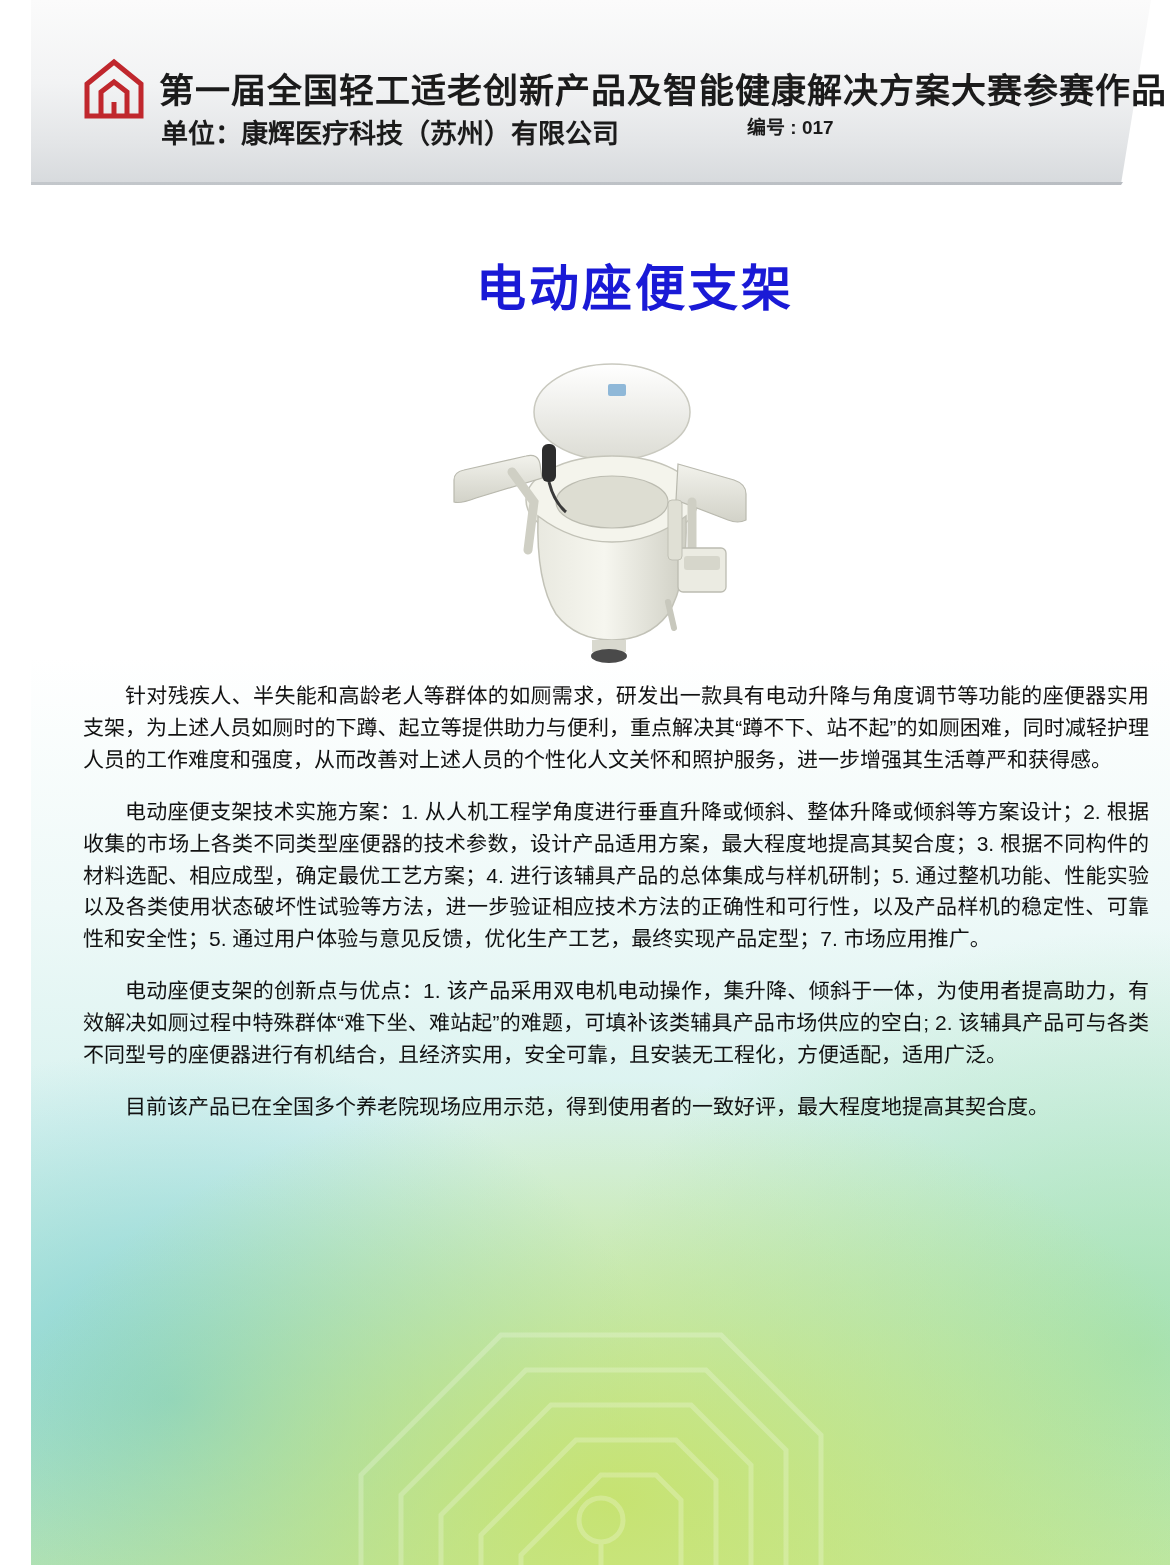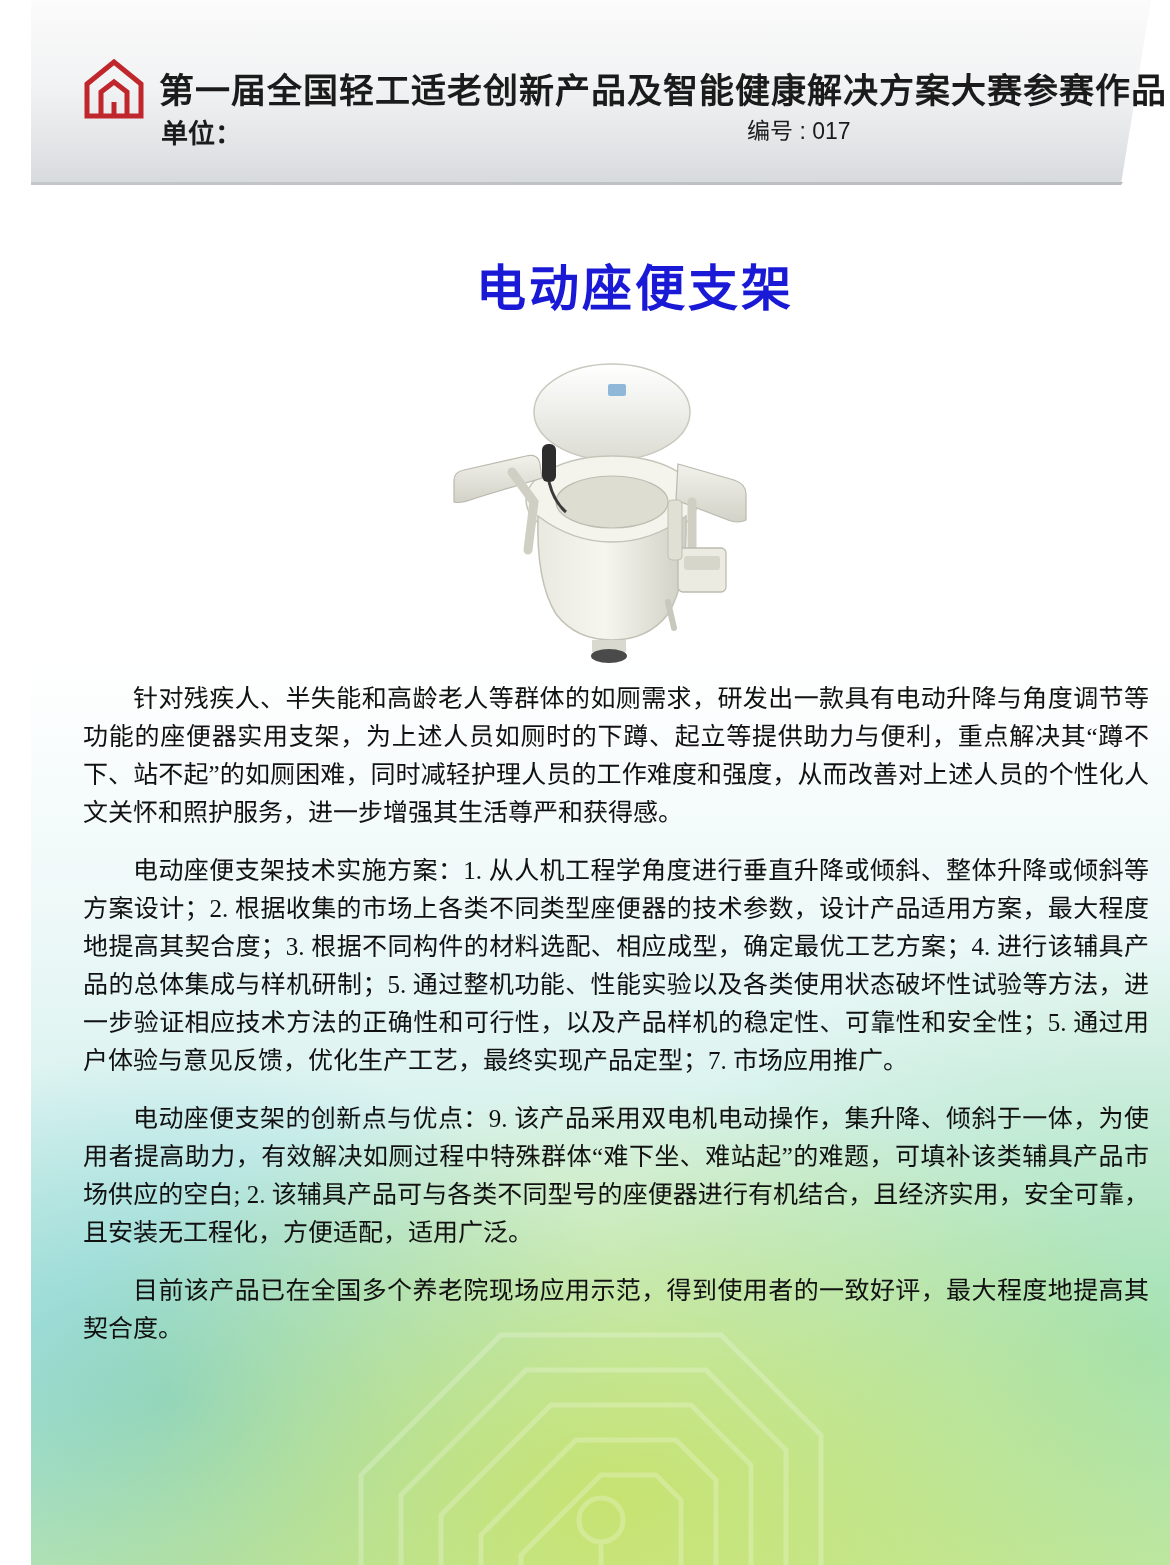--- a/index.html
+++ b/index.html
@@ -101,22 +101,22 @@
     position: absolute;
     left: 80px; top: 0;
     font-size: 27px;
     font-weight: bold;
     color: #1b1b1b;
     white-space: nowrap;
   }
   .code-label {
     position: absolute;
     left: 586px; top: 0;
-    font-size: 23px;
-    font-weight: normal;
+    font-size: 19px;
+    font-weight: bold;
     color: #1b1b1b;
     white-space: nowrap;
   }
 
   
   .product-title {
     position: absolute;
     left: 0;
     top: 248px;
     width: 1170px;
@@ -137,24 +137,24 @@
     height: 320px;
   }
 
   
   .body-text {
     position: absolute;
     left: 52px;
     top: 680px;
     width: 1066px;
     color: #111111;
-    font-size: 25px;
+    font-size: 21px;
     line-height: 1.52;
     text-align: justify;
-    font-family: Liberation Serif, serif;
+    font-family: Liberation Sans, sans-serif;
   }
   .para {
     margin: 0 0 20px 0;
     text-indent: 2em;
   }
   .para:last-child { margin-bottom: 0; }
 </style>
 </head>
 <body>
 
@@ -181,20 +181,21 @@
       <div class="logo-icon">
         <svg width="62" height="62" viewBox="0 0 62 62" xmlns="http://www.w3.org/2000/svg">
           <path d="M4 26 L31 4 L58 26 L58 58 L4 58 Z" fill="none" stroke="#c0272d" stroke-width="5"></path>
           <path d="M18 58 L18 34 L31 24 L44 34 L44 58" fill="none" stroke="#c0272d" stroke-width="5"></path>
           <path d="M31 44 L31 58" fill="none" stroke="#c0272d" stroke-width="5"></path>
         </svg>
       </div>
       <div class="title-main">第一届全国轻工适老创新产品及智能健康解决方案大赛参赛作品</div>
       <div class="subrow">
         <span class="unit-label">单位：</span>
+        <span class="unit-value">康辉医疗科技（苏州）有限公司</span>
         <span class="code-label">编号 : 017</span>
       </div>
     </div>
   </div>
 
   <div class="product-title">电动座便支架</div>
 
   <div class="product-image">
     <svg width="400" height="320" viewBox="0 0 400 320" xmlns="http://www.w3.org/2000/svg">
       <defs>
@@ -236,17 +237,17 @@
 
       <path d="M176 288 L176 300 L210 300 L210 288 Z" fill="#d9d9cf"></path>
       <ellipse cx="193" cy="304" rx="18" ry="7" fill="#4a4a4a"></ellipse>
       <path d="M252 250 L258 276" stroke="#c8c8bd" stroke-width="6" stroke-linecap="round" fill="none"></path>
     </svg>
   </div>
 
   <div class="body-text">
     <p class="para">针对残疾人、半失能和高龄老人等群体的如厕需求，研发出一款具有电动升降与角度调节等功能的座便器实用支架，为上述人员如厕时的下蹲、起立等提供助力与便利，重点解决其“蹲不下、站不起”的如厕困难，同时减轻护理人员的工作难度和强度，从而改善对上述人员的个性化人文关怀和照护服务，进一步增强其生活尊严和获得感。</p>
     <p class="para">电动座便支架技术实施方案：1. 从人机工程学角度进行垂直升降或倾斜、整体升降或倾斜等方案设计；2. 根据收集的市场上各类不同类型座便器的技术参数，设计产品适用方案，最大程度地提高其契合度；3. 根据不同构件的材料选配、相应成型，确定最优工艺方案；4. 进行该辅具产品的总体集成与样机研制；5. 通过整机功能、性能实验以及各类使用状态破坏性试验等方法，进一步验证相应技术方法的正确性和可行性，以及产品样机的稳定性、可靠性和安全性；5. 通过用户体验与意见反馈，优化生产工艺，最终实现产品定型；7. 市场应用推广。</p>
-    <p class="para">电动座便支架的创新点与优点：9. 该产品采用双电机电动操作，集升降、倾斜于一体，为使用者提高助力，有效解决如厕过程中特殊群体“难下坐、难站起”的难题，可填补该类辅具产品市场供应的空白; 2. 该辅具产品可与各类不同型号的座便器进行有机结合，且经济实用，安全可靠，且安装无工程化，方便适配，适用广泛。</p>
+    <p class="para">电动座便支架的创新点与优点：1. 该产品采用双电机电动操作，集升降、倾斜于一体，为使用者提高助力，有效解决如厕过程中特殊群体“难下坐、难站起”的难题，可填补该类辅具产品市场供应的空白; 2. 该辅具产品可与各类不同型号的座便器进行有机结合，且经济实用，安全可靠，且安装无工程化，方便适配，适用广泛。</p>
     <p class="para">目前该产品已在全国多个养老院现场应用示范，得到使用者的一致好评，最大程度地提高其契合度。</p>
   </div>
 
 </div>
 
 </body></html>

